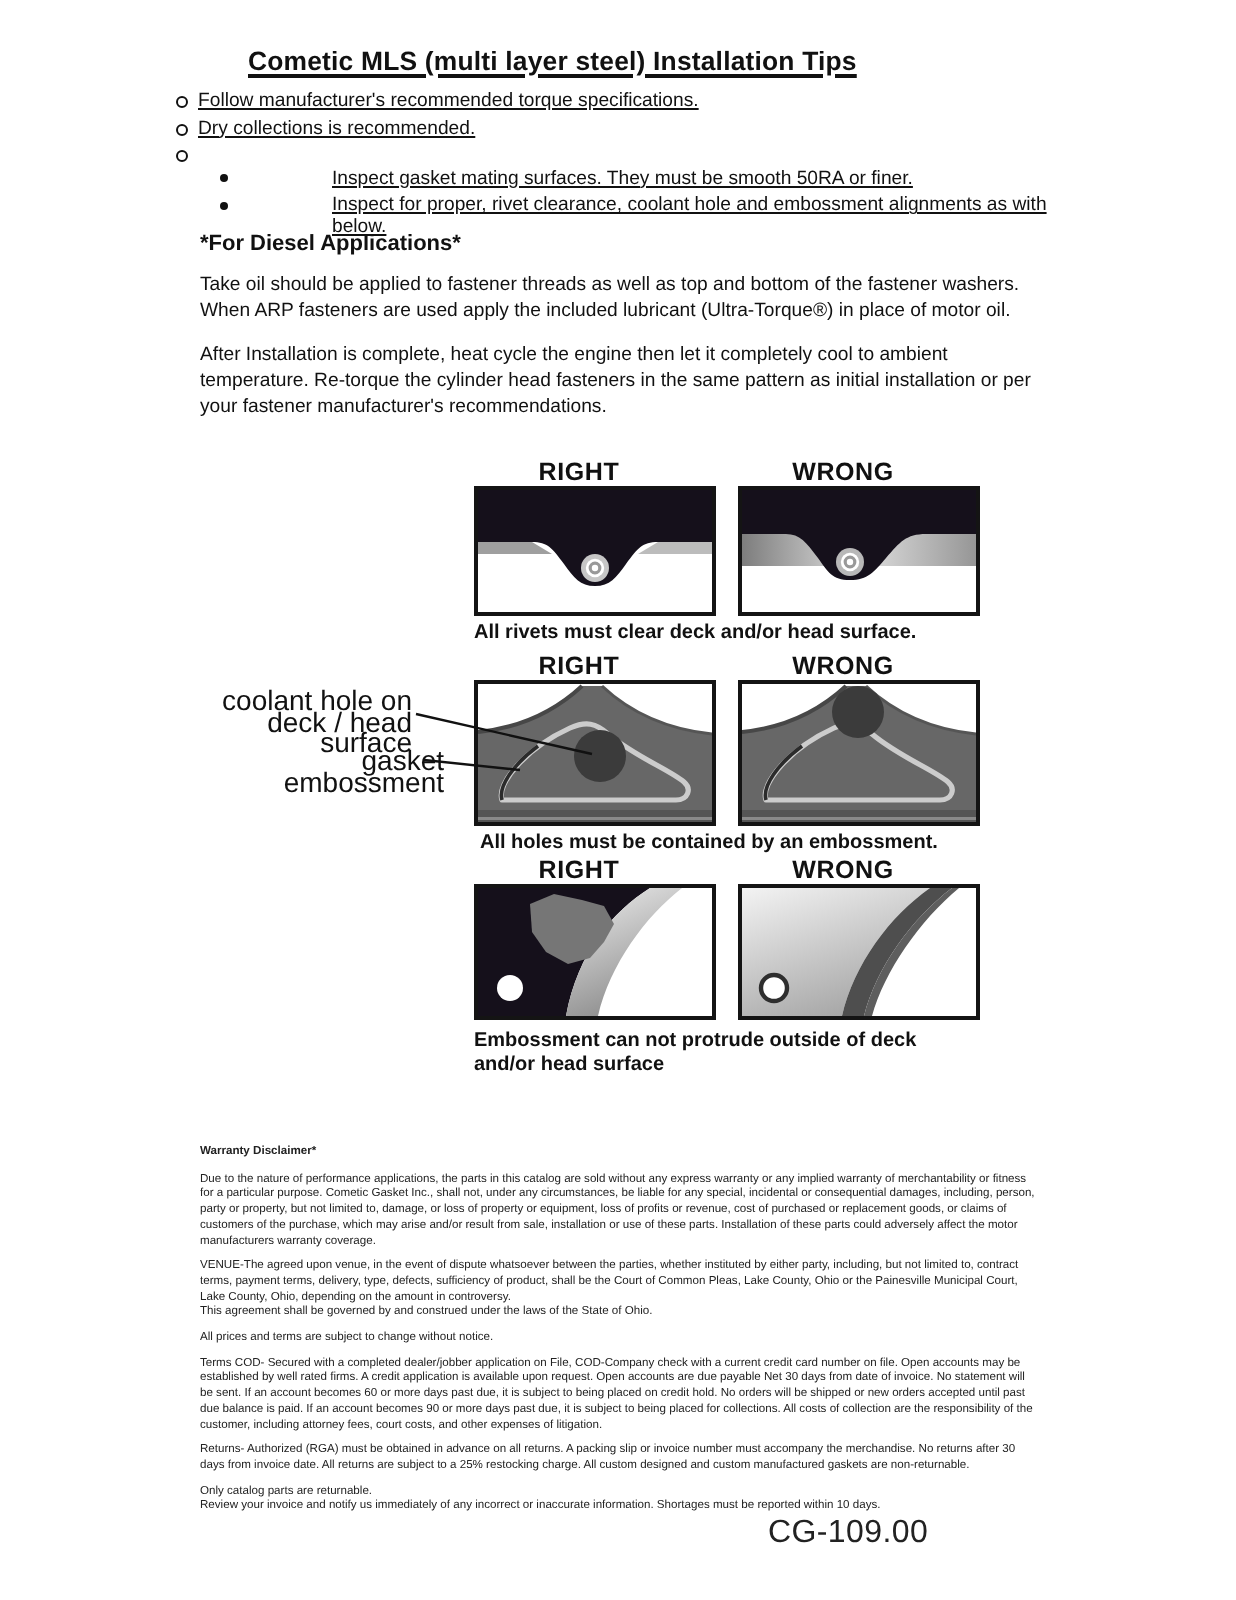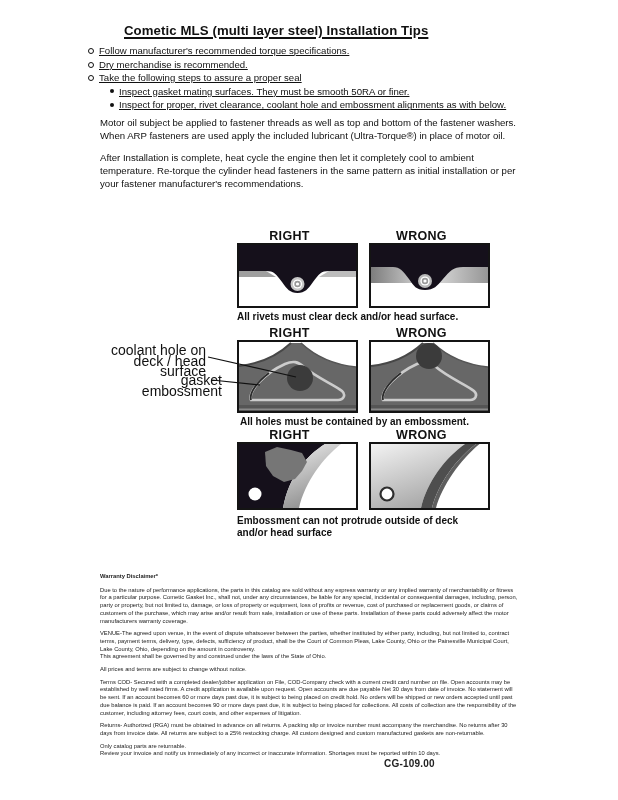--- a/index.html
+++ b/index.html
@@ -12,21 +12,21 @@
   
   .doc-title{
     left:100px;top:23px;font-size:13.2px;font-weight:bold;
     text-decoration:underline;text-underline-offset:2px;text-decoration-thickness:1.5px;
     letter-spacing:.1px;
     margin-left:24px;
   }
   
   .bullets{left:88px;top:45px;width:440px;font-size:9.6px;line-height:11px;text-decoration:underline;}
   .b-row{display:flex;align-items:flex-start;margin-bottom:2.6px;}
-  .b-row.sub{padding-left:22px;}
+  .b-row.sub{padding-left:22px;gap:47px;}
   .marker{flex:0 0 auto;width:4px;height:4px;border-radius:50%;margin:3px 5px 0 0;}
   .marker.open{border:1px solid #111;background:#fff;}
   .marker.fill{background:#111;margin-top:3.5px;}
   
   .diesel{left:100px;top:116px;width:422px;}
   .diesel h2{font-size:11px;font-weight:bold;margin:0 0 8px 0;}
   .diesel p{font-size:9.6px;line-height:13px;margin:0 0 9px 0;}
   .diesel .note{margin-top:2px;}
   
   .diag-row{display:flex;}
@@ -34,52 +34,52 @@
   .diag-col:last-child{margin-right:0;}
   .rw-label{font-size:12.5px;font-weight:bold;text-align:center;line-height:14px;letter-spacing:.3px;}
   .panel{width:121px;box-sizing:border-box;border:2px solid #141414;background:#fff;}
   .panel svg{display:block;}
   .caption{font-size:10px;font-weight:bold;line-height:12px;white-space:pre-line;}
   .callout{font-size:14px;line-height:10.5px;text-align:right;white-space:pre-line;}
   
   .legal{left:100px;top:573px;width:419px;font-size:5.8px;line-height:7.7px;color:#222;}
   .legal .lg-head{font-weight:bold;margin:0 0 6px 0;}
   .legal p{margin:0 0 5px 0;white-space:pre-line;}
-  .footer-code{left:384px;top:758px;font-size:10px;color:#222;letter-spacing:.2px;font-weight:bold;}
+  .footer-code{left:384px;top:758px;font-size:16px;color:#222;letter-spacing:.2px;}
 </style>
 </head>
 <body>
 
 <div class="abs doc-title">Cometic MLS (multi layer steel) Installation Tips</div>
 
 <div class="abs bullets">
   <div class="b-row">
     <span class="marker open"></span>
     <span>Follow manufacturer's recommended torque specifications.</span>
   </div>
   <div class="b-row">
     <span class="marker open"></span>
-    <span>Dry merchandise is recommended.</span>
+    <span>Dry collections is recommended.</span>
   </div>
   <div class="b-row">
     <span class="marker open"></span>
-    <span>Take the following steps to assure a proper seal</span>
   </div>
   <div class="b-row sub">
     <span class="marker fill"></span>
     <span>Inspect gasket mating surfaces.  They must be smooth 50RA or finer.</span>
   </div>
   <div class="b-row sub">
     <span class="marker fill"></span>
     <span>Inspect for proper, rivet clearance, coolant hole and embossment alignments as with below.</span>
   </div>
 </div>
 
 <div class="abs diesel">
-  <p>Motor oil subject be applied to fastener threads as well as top and bottom of the fastener washers. When ARP fasteners are used apply the included lubricant (Ultra-Torque®) in place of motor oil.</p>
+  <h2>*For Diesel Applications*</h2>
+  <p>Take oil should be applied to fastener threads as well as top and bottom of the fastener washers. When ARP fasteners are used apply the included lubricant (Ultra-Torque®) in place of motor oil.</p>
   <p>After Installation is complete, heat cycle the engine then let it completely cool to ambient temperature. Re-torque the cylinder head fasteners in the same pattern as initial installation or per your fastener manufacturer's recommendations.</p>
 </div>
 
 <div class="abs diag-row" style="left:237px;top:229px;">
   <div class="diag-col">
     <div class="rw-label">RIGHT</div>
     <div class="panel">
       <svg width="117" height="61" viewBox="0 0 117 61">
         <polygon points="0,26 27,26 37,32 0,32" fill="#9f9f9f"></polygon>
         <polygon points="117,26 90,26 80,32 117,32" fill="#bcbcbc"></polygon>

